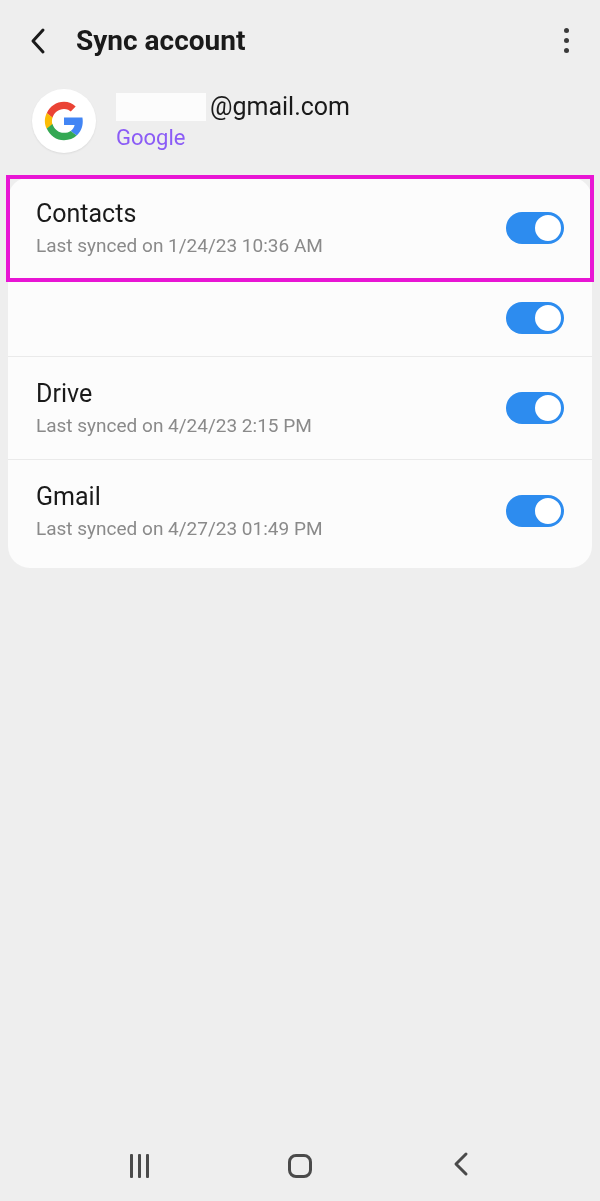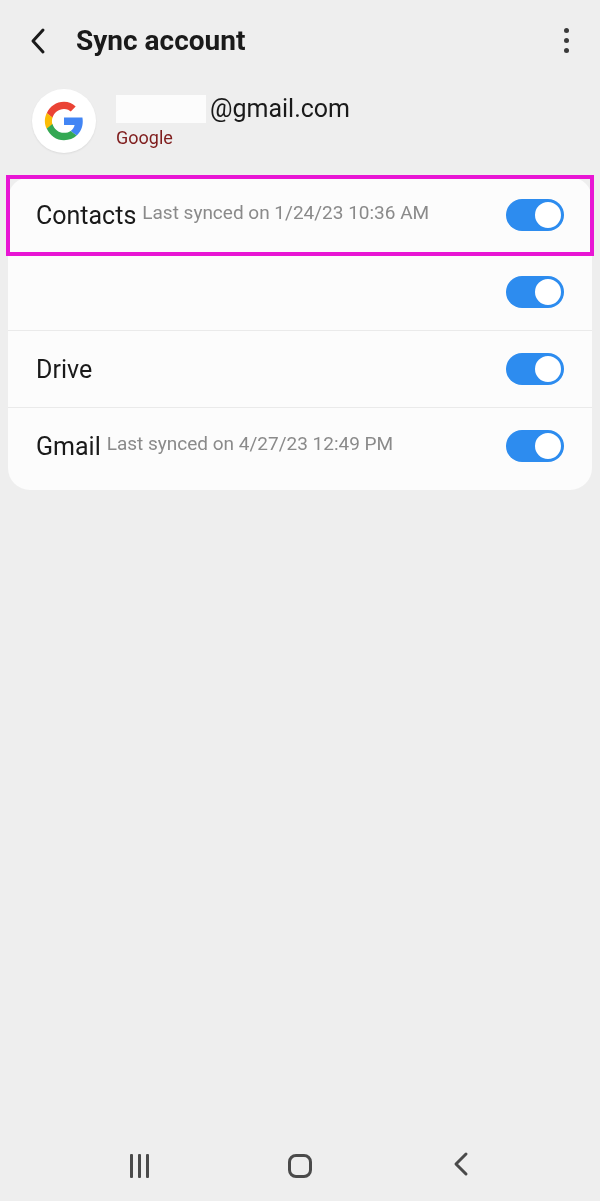--- a/index.html
+++ b/index.html
@@ -78,42 +78,43 @@
   .email-masked {
     width: 90px;
     height: 28px;
     background: #fcfcfc;
   }
   .email-domain {
     font-size: 25px;
     color: #1a1a1a;
   }
   .provider {
-    font-size: 18px;
-    color: #7f1d1d;
+    font-size: 22px;
+    color: #8b5cf6;
   }
   .list {
     background: #fcfcfc;
     border-radius: 22px;
     margin: 0 8px;
   }
   .item {
     display: flex;
     align-items: center;
     justify-content: space-between;
     padding: 22px 28px 22px 28px;
     border-bottom: 1px solid #eaeaea;
   }
   .item:last-child { border-bottom: none; padding-bottom: 28px; }
   .item.highlight {
     outline: 4px solid #e815d4;
     outline-offset: -2px;
   }
   .item-text {
     display: flex;
+    flex-direction: column;
     gap: 6px;
   }
   .item-title {
     font-size: 25px;
     color: #1a1a1a;
   }
   .item-sub {
     font-size: 19px;
     color: #8a8a8a;
   }
@@ -211,27 +212,28 @@
     <div class="toggle"></div>
   </div>
   <div class="item">
     <div class="item-text">
     </div>
     <div class="toggle"></div>
   </div>
   <div class="item">
     <div class="item-text">
       <div class="item-title">Drive</div>
+      <div class="item-sub">Last synced on 4/24/23  2:15 PM</div>
     </div>
     <div class="toggle"></div>
   </div>
   <div class="item">
     <div class="item-text">
       <div class="item-title">Gmail</div>
-      <div class="item-sub">Last synced on 4/27/23  12:49 PM</div>
+      <div class="item-sub">Last synced on 4/27/23  01:49 PM</div>
     </div>
     <div class="toggle"></div>
   </div>
 </div>
 
 <div class="navbar">
   <div class="nav-recent">
     <span></span>
       <span></span>
       <span></span>

